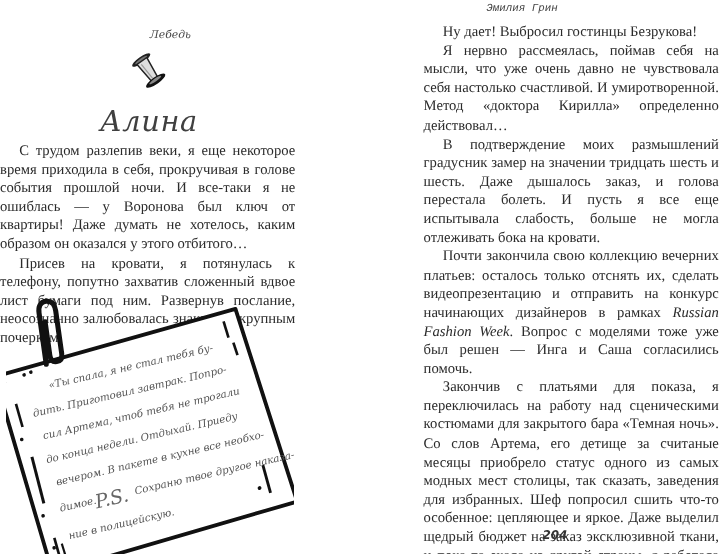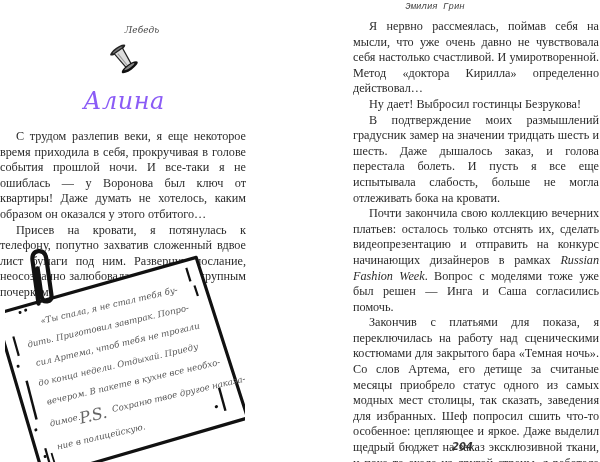--- a/index.html
+++ b/index.html
@@ -4,23 +4,23 @@
 <style>
   html,body{margin:0;padding:0;background:#ffffff;}
   body{width:600px;height:462px;overflow:hidden;position:relative;color:#2a2a2a;}
   .page{position:absolute;top:0;height:462px;}
   .left{left:0;width:300px;margin-top:23px;}
   .right{left:300px;width:300px;}
   .running-head{position:absolute;top:2px;font-family:"DejaVu Serif",serif;font-style:italic;font-size:9px;color:#444;text-align:center;width:100%;}
   .left .running-head{left:-8px;}
   .right .running-head{left:-15px;font-family:Liberation Mono, monospace;}
   .spool{position:absolute;left:108px;top:21px;width:32px;height:30px;}
-  .chapter-title{position:absolute;left:0;width:248px;top:64px;text-align:center;font-family:"DejaVu Serif",serif;font-style:italic;font-size:24px;color:#8b5cf6;letter-spacing:0.5px;}
+  .chapter-title{position:absolute;left:0;width:248px;top:64px;text-align:center;font-family:"DejaVu Serif",serif;font-style:italic;font-size:24px;color:#404040;letter-spacing:0.5px;}
   .body-text{position:absolute;font-family:"Liberation Serif",serif;font-size:12.2px;line-height:15.6px;color:#2b2b2b;text-align:justify;}
-  .left .body-text{left:0px;width:246px;top:106px;}
+  .left .body-text{left:0px;width:246px;top:95px;}
   .right .body-text{left:53px;width:246px;top:5px;}
   .body-text p{margin:0;text-indent:16px;}
   .body-text em{font-style:italic;}
   .note{position:absolute;left:5px;top:225px;width:240px;height:215px;}
   .page-number{position:absolute;top:441px;font-family:"DejaVu Sans",sans-serif;font-style:italic;font-weight:bold;font-size:10px;color:#333;}
   .left .page-number{left:115px;}
   .right .page-number{left:152px;}
   .hand{font-family:"DejaVu Serif",serif;font-style:italic;font-size:8.6px;fill:#555;}
   .hand-big{font-family:"DejaVu Serif",serif;font-style:italic;font-size:16px;fill:#666;}
 </style>
@@ -83,22 +83,22 @@
     </g>
   </svg>
 
   <div class="page-number">170</div>
 </div>
 
 <div class="page right">
   <div class="running-head">Эмилия Грин</div>
 
   <div class="body-text" style="top:19px;">
+    <p>Ну дает! Выбросил гостинцы Безрукова!</p>
     <p>Я нервно рассмеялась, поймав себя на мысли, что уже очень давно не чувствовала себя настолько счастливой. И умиротворенной. Метод «доктора Кирилла» определенно действовал…</p>
-    <p>Ну дает! Выбросил гостинцы Безрукова!</p>
     <p>В подтверждение моих размышлений градусник замер на значении тридцать шесть и шесть. Даже дышалось заказ, и голова перестала болеть. И пусть я все еще испытывала слабость, больше не могла отлеживать бока на кровати.</p>
     <p><span>Почти закончила свою коллекцию вечерних платьев: осталось только отснять их, сделать видеопрезентацию и отправить на конкурс начинающих дизайнеров в рамках </span><em>Russian Fashion Week</em><span>. Вопрос с моделями тоже уже был решен — Инга и Саша согласились помочь.</span></p>
     <p>Закончив с платьями для показа, я переключилась на работу над сценическими костюмами для закрытого бара «Темная ночь». Со слов Артема, его детище за считаные месяцы приобрело статус одного из самых модных мест столицы, так сказать, заведения для избранных. Шеф попросил сшить что-то особенное: цепляющее и яркое. Даже выделил щедрый бюджет на заказ эксклюзивной ткани, и пока та ехала из другой страны, я работала над эскизами.</p>
 
   </div>
 
   <div class="page-number">204</div>
 </div>
 
 </body></html>

